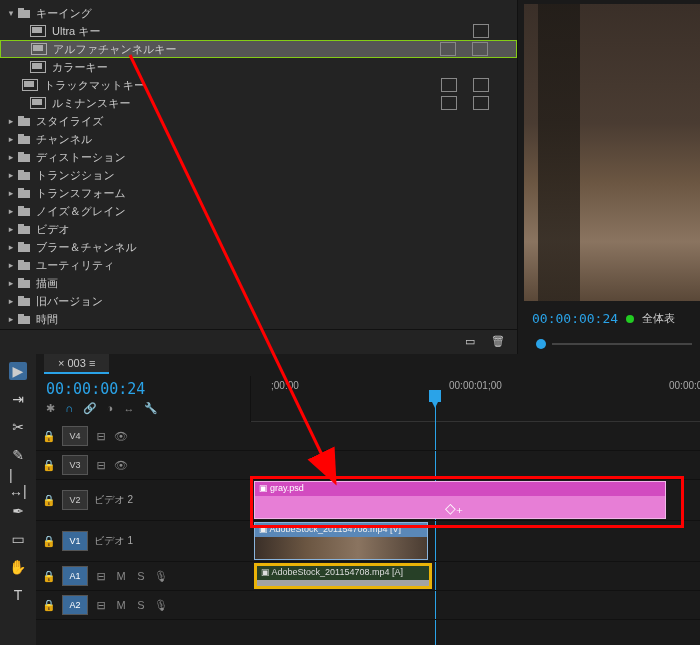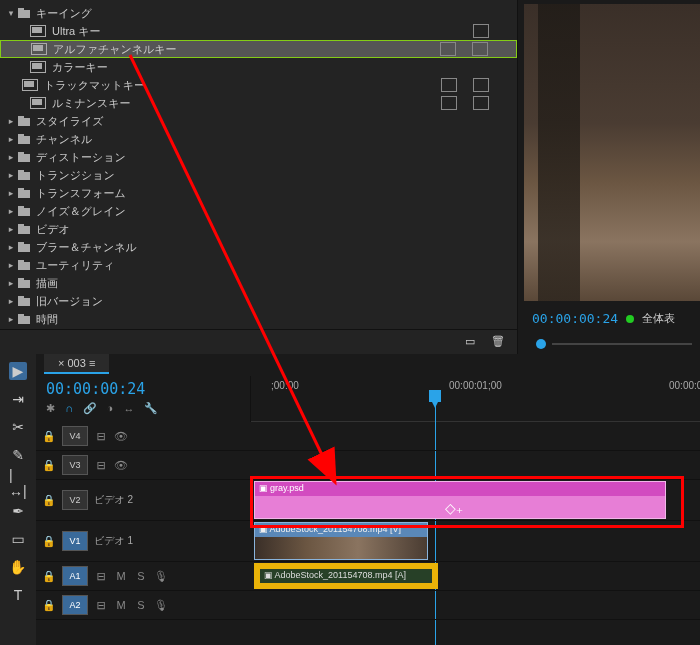--- a/index.html
+++ b/index.html
@@ -65,21 +65,21 @@
 .track-lane{height:28px;border-bottom:1px solid #111;position:relative}
 .track-lane.tall{height:40px}
 .clip{position:absolute;top:1px;bottom:1px;display:flex;flex-direction:column;overflow:hidden;font-size:9px}
 .clip-head{height:12px;padding:1px 4px;white-space:nowrap}
 .clip.pink{background:#e77ed6;border:1px solid #f2b6e9}
 .clip.pink .clip-head{background:#d24bc0;color:#fff}
 .clip.pink .test{position:absolute;left:0;top:10px;width:100px;height:28px;background:#111;font-weight:900;font-size:22px;color:#999;font-family:Arial;letter-spacing:-1px;line-height:28px;padding-left:2px}
 .clip.blue{background:#6b9acb;border:1px solid #8ab4dc}
 .clip.blue .clip-head{background:#5a88b8;color:#eee}
 .clip.blue .thumb{flex:1;background:linear-gradient(to right,#3a2f28,#6b5642 30%,#8a7460 60%,#4a3c32)}
-.clip.audio{background:#ffffff;border:6px solid #eab308}
+.clip.audio{background:#a3a3a3;border:3px solid #eab308}
 .clip.audio .clip-head{background:#274027;color:#ddd}
 .red-box{position:absolute;border:3px solid #f00}
 .cursor{position:absolute;width:10px;height:10px;color:#fff;font-size:14px}
 
 svg.arrow-svg{position:absolute;left:0;top:0;pointer-events:none;z-index:50;overflow:visible;}
 </style>
 </head>
 <body>
 
 <div class="wrap">

